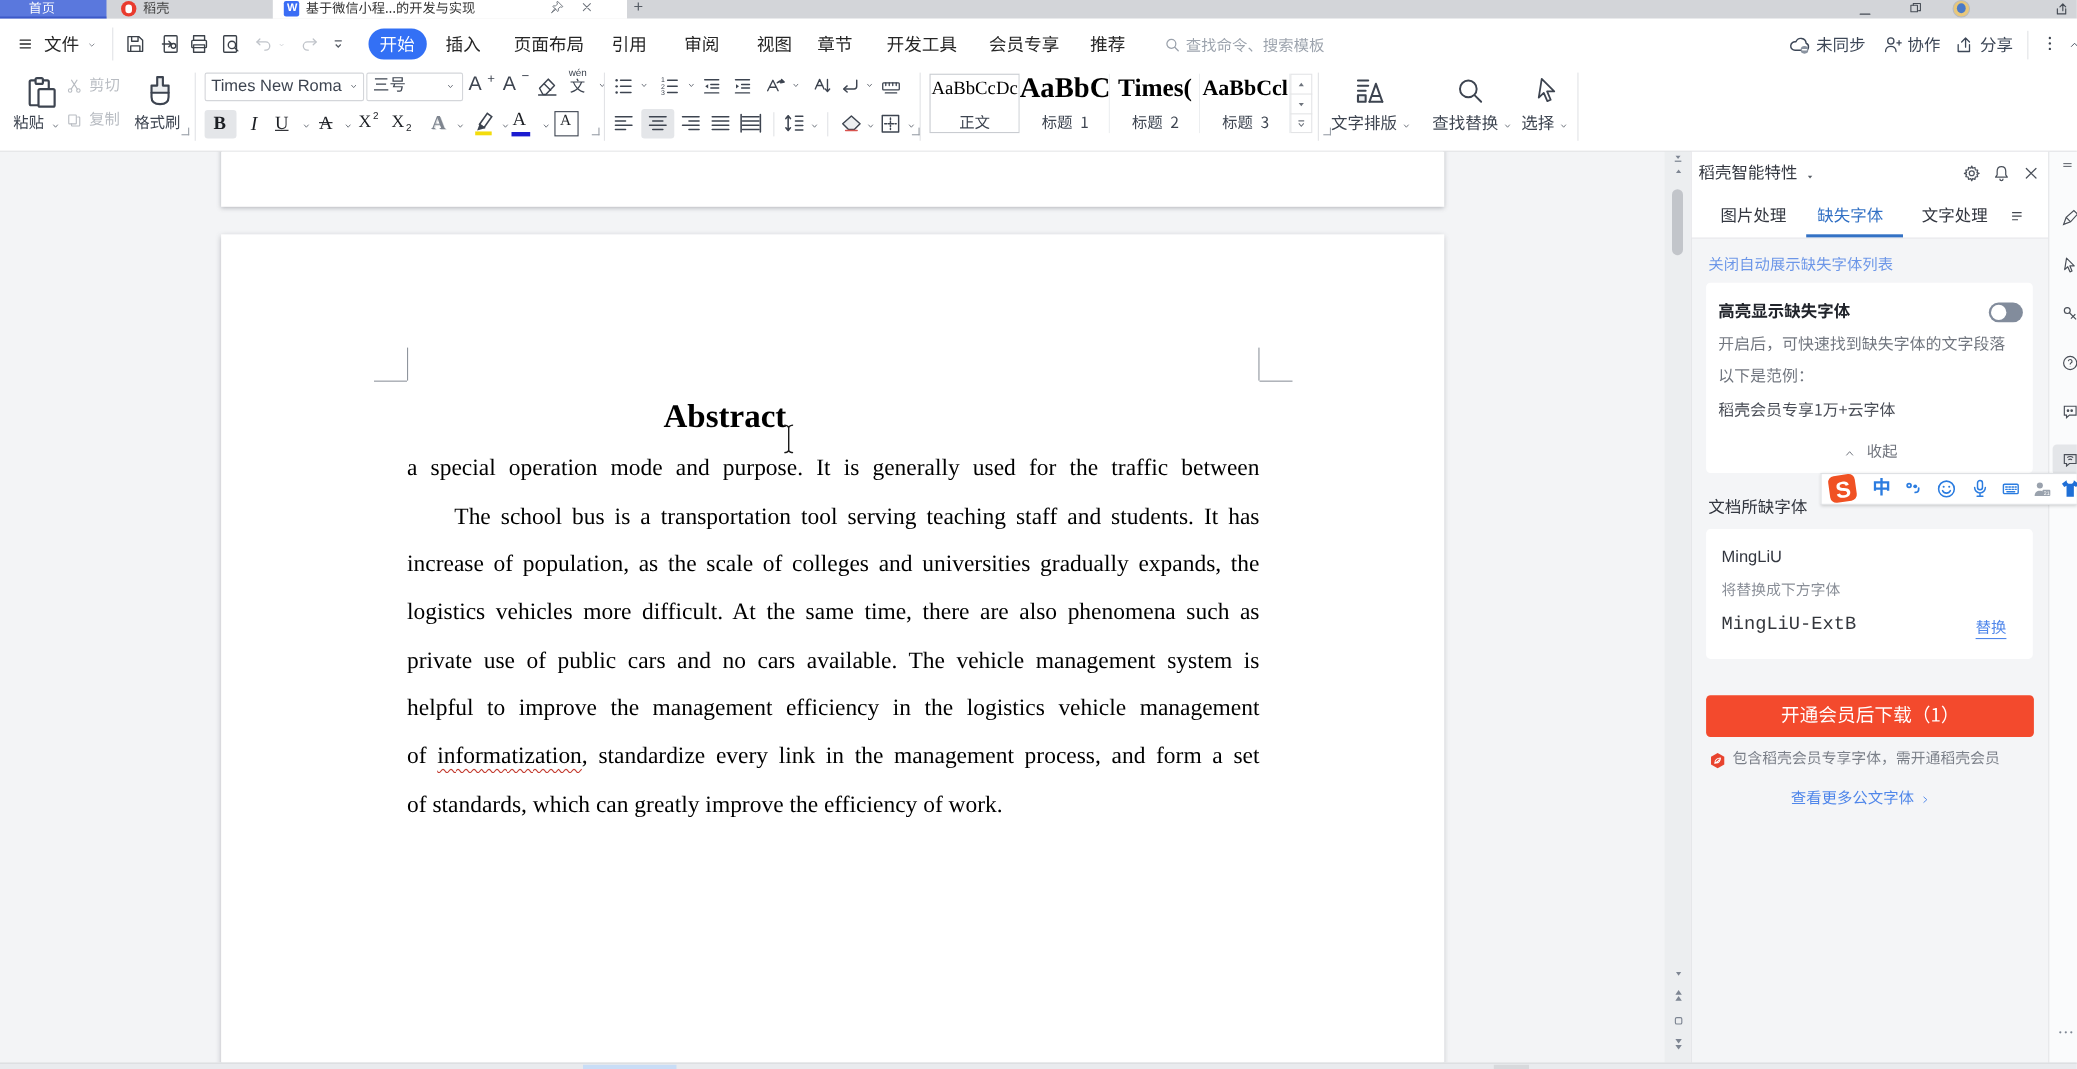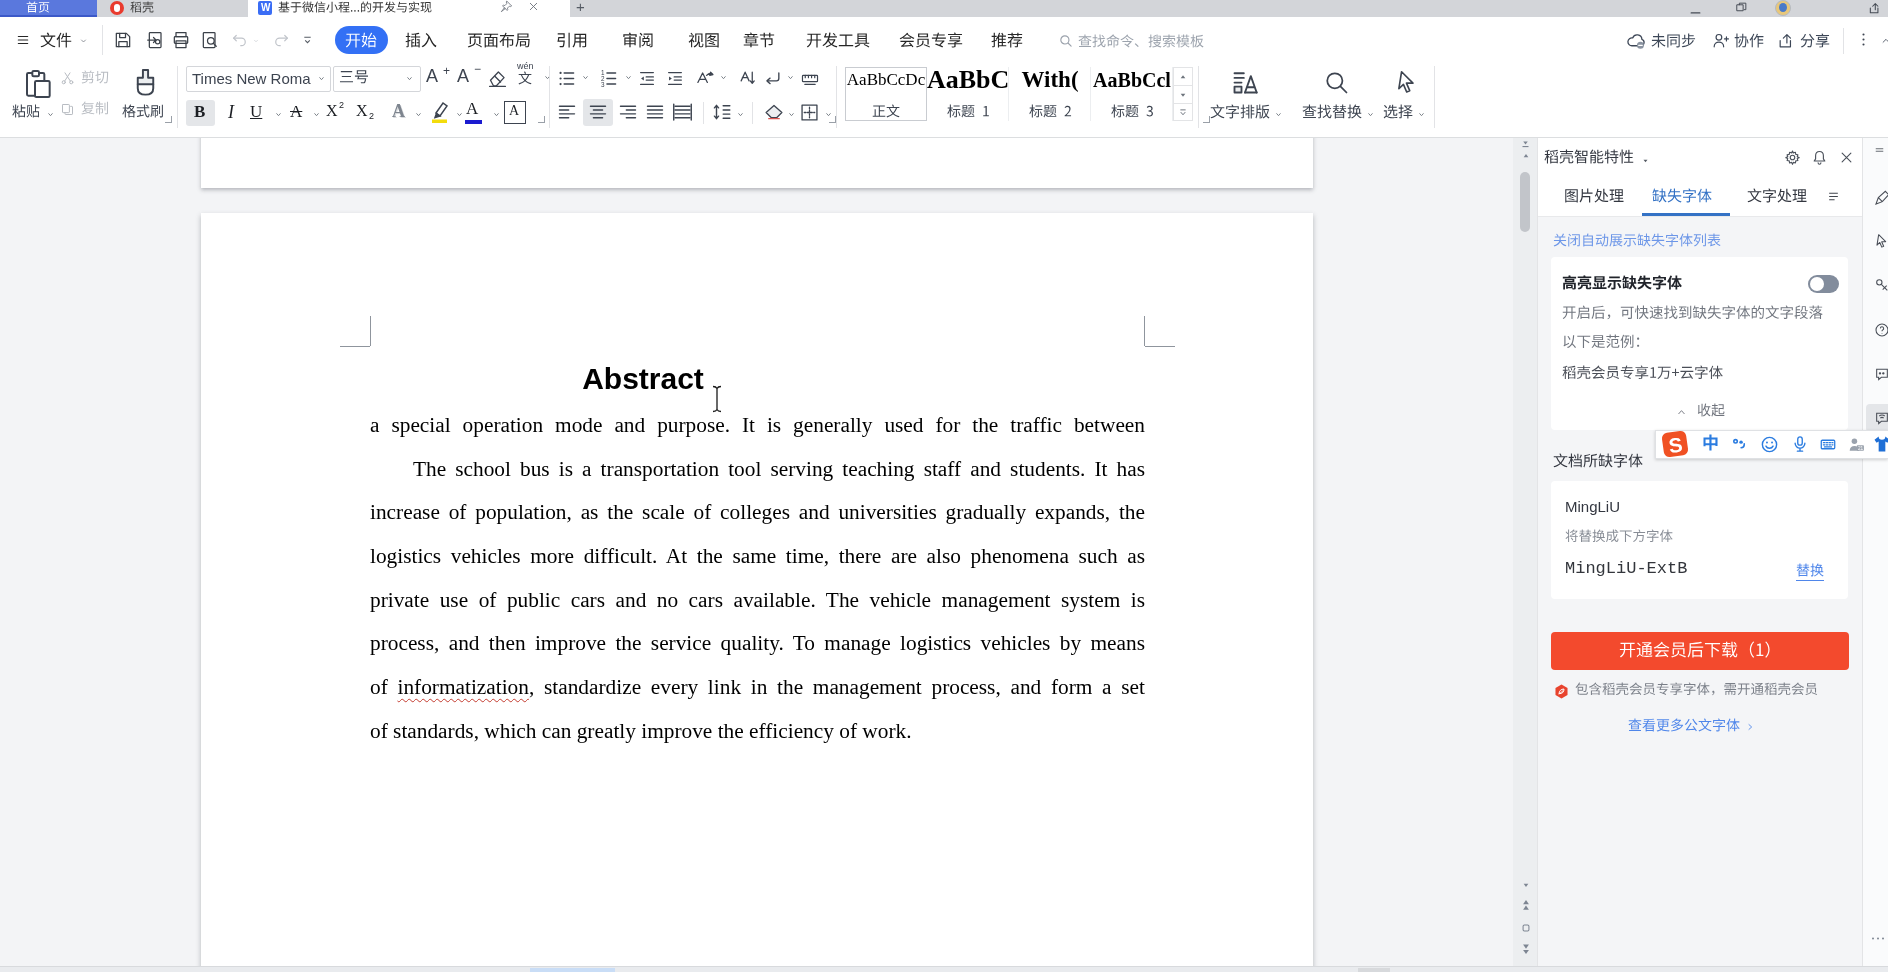--- a/index.html
+++ b/index.html
@@ -12,21 +12,21 @@
 .vdiv { position:absolute; width:1px; background:#e2e3e6; }
 #pill { position:absolute; left:335px; top:9px; width:53px; height:28px; border-radius:14px; background:#3370f5; }
 #ribbon { position:absolute; left:0; top:60px; width:1888px; height:78px; background:#fff; border-bottom:1px solid #dcdee0; }
 .combo { position:absolute; top:6px; height:26px; border:1px solid #d4d6da; border-radius:2px; background:#fff; }
 .hl { background:#e4e6e9; border-radius:3px; }
 .corner { position:absolute; width:7px; height:7px; border-right:1.2px solid #9aa0a8; border-bottom:1.2px solid #9aa0a8; }
 .gbox { position:absolute; top:7px; width:82px; height:54px; }
 #docarea { position:absolute; left:0; top:138px; width:1513px; height:828px; background:#f3f4f6; overflow:hidden; }
 #page1 { position:absolute; left:201px; top:-10px; width:1112px; height:60px; background:#fff; box-shadow:0 1.5px 4px rgba(90,95,105,.42); }
 #page2 { position:absolute; left:201px; top:75px; width:1112px; height:910px; background:#fff; box-shadow:0 1.5px 5px rgba(90,95,105,.42); }
-#heading { position:absolute; left:0; top:149px; width:884px; text-align:center; font-family:Liberation Sans, sans-serif; font-weight:bold; font-size:30px; color:#000; }
+#heading { position:absolute; left:16px; top:149px; width:884px; text-align:center; font-family:Liberation Serif, serif; font-weight:bold; font-size:30px; color:#000; }
 #bodytext { position:absolute; left:169px; top:191px; width:775px; font-family:"Liberation Serif", serif; font-size:21.33px; color:#000; }
 .bl { height:43.7px; line-height:43.7px; text-align:justify; text-align-last:justify; white-space:nowrap; }
 .bl.ind { text-indent:43px; }
 .bl.last { text-align:left; text-align-last:left; }
 .sq { text-decoration:underline; text-decoration-style:wavy; text-decoration-color:#c33b2f; text-decoration-thickness:1px; text-underline-offset:4px; }
 .cropv { position:absolute; width:1px; height:30px; background:#8f959d; }
 .croph { position:absolute; width:30px; height:1px; background:#8f959d; }
 #scrollstrip { position:absolute; left:1513px; top:138px; width:24px; height:828px; background:#eceef0; }
 #thumb { position:absolute; left:1520px; top:172px; width:10px; height:60px; border-radius:5px; background:#c2c5ca; }
 #panel { position:absolute; left:1537px; top:138px; width:325px; height:828px; background:#f4f5f7; border-left:1px solid #e3e4e6; }
@@ -767,21 +767,21 @@
     <span class="gbox" style="left:927px;border-right:1px solid #eceef0;background:#fff;"></span>
     <span class="abs" style="left:927px;top:7px;width:82px;text-align:center;font-family:&quot;Liberation Serif&quot;, serif;font-size:26px;font-weight:bold;color:#000;overflow:hidden;white-space:nowrap;height:26px;line-height:26px;">AaBbC</span>
     <span class="abs" style="left:946.615px;top:44px">
       <svg class="" width="43" height="17" viewBox="0 0 43 17" style="fill:#3d4450">
         <use href="#g68" transform="translate(0.0,12.3) scale(0.0140,-0.0140)"></use>
         <use href="#g69" transform="translate(14.0,12.3) scale(0.0140,-0.0140)"></use>
         <use href="#g70" transform="translate(35.0,12.3) scale(0.0140,-0.0140)"></use>
       </svg>
     </span>
     <span class="gbox" style="left:1009px;border-right:1px solid #eceef0;background:#fff;"></span>
-    <span class="abs" style="left:1009px;top:7px;width:82px;text-align:center;font-family:&quot;Liberation Serif&quot;, serif;font-size:23px;font-weight:bold;color:#000;overflow:hidden;white-space:nowrap;height:26px;line-height:26px;">With(</span>
+    <span class="abs" style="left:1009px;top:7px;width:82px;text-align:center;font-family:&quot;Liberation Serif&quot;, serif;font-size:23px;font-weight:bold;color:#000;overflow:hidden;white-space:nowrap;height:26px;line-height:26px;">Times(</span>
     <span class="abs" style="left:1028.615px;top:44px">
       <svg class="" width="43" height="17" viewBox="0 0 43 17" style="fill:#3d4450">
         <use href="#g68" transform="translate(0.0,12.3) scale(0.0140,-0.0140)"></use>
         <use href="#g69" transform="translate(14.0,12.3) scale(0.0140,-0.0140)"></use>
         <use href="#g71" transform="translate(35.0,12.3) scale(0.0140,-0.0140)"></use>
       </svg>
     </span>
     <span class="gbox" style="left:1091px;border-right:1px solid #eceef0;background:#fff;"></span>
     <span class="abs" style="left:1091px;top:7px;width:82px;text-align:center;font-family:&quot;Liberation Serif&quot;, serif;font-size:20px;font-weight:bold;color:#000;overflow:hidden;white-space:nowrap;height:26px;line-height:26px;">AaBbCcl</span>
     <span class="abs" style="left:1110.615px;top:44px">
@@ -884,21 +884,21 @@
         <svg width="14" height="28" viewBox="0 0 14 28" fill="none" stroke="#1a1a1a" stroke-width="1.3">
           <path d="M3 1.5 c2.5 0 3.5 1 4 2 .5-1 1.5-2 4-2 M7 3.5 V24.5 M3 26.5 c2.5 0 3.5-1 4-2 .5 1 1.5 2 4 2"></path>
         </svg>
       </span>
 <div id="bodytext">
         <div class="bl">a special operation mode and purpose. It is generally used for the traffic between</div>
         <div class="bl ind">The school bus is a transportation tool serving teaching staff and students. It has</div>
         <div class="bl">increase of population, as the scale of colleges and universities gradually expands, the</div>
         <div class="bl">logistics vehicles more difficult. At the same time, there are also phenomena such as</div>
         <div class="bl">private use of public cars and no cars available. The vehicle management system is</div>
-        <div class="bl">process, and then improve the service quality. To manage logistics vehicles by means</div>
+        <div class="bl">helpful to improve the management efficiency in the logistics vehicle management</div>
         <div class="bl">of <span class="sq">informatization</span>, standardize every link in the management process, and form a set</div>
         <div class="bl last">of standards, which can greatly improve the efficiency of work.</div>
       </div>
 </div>
 </div>
 <div id="scrollstrip"></div>
 <span class="abs" style="left:1520px;top:140px">
     <svg width="11" height="9" viewBox="0 0 24 24" fill="#7d8592">
       <path d="M12 4 l6 8 h-12 z" transform="rotate(180 12 8)"></path>
       <rect x="4" y="16" width="16" height="3"></rect>

